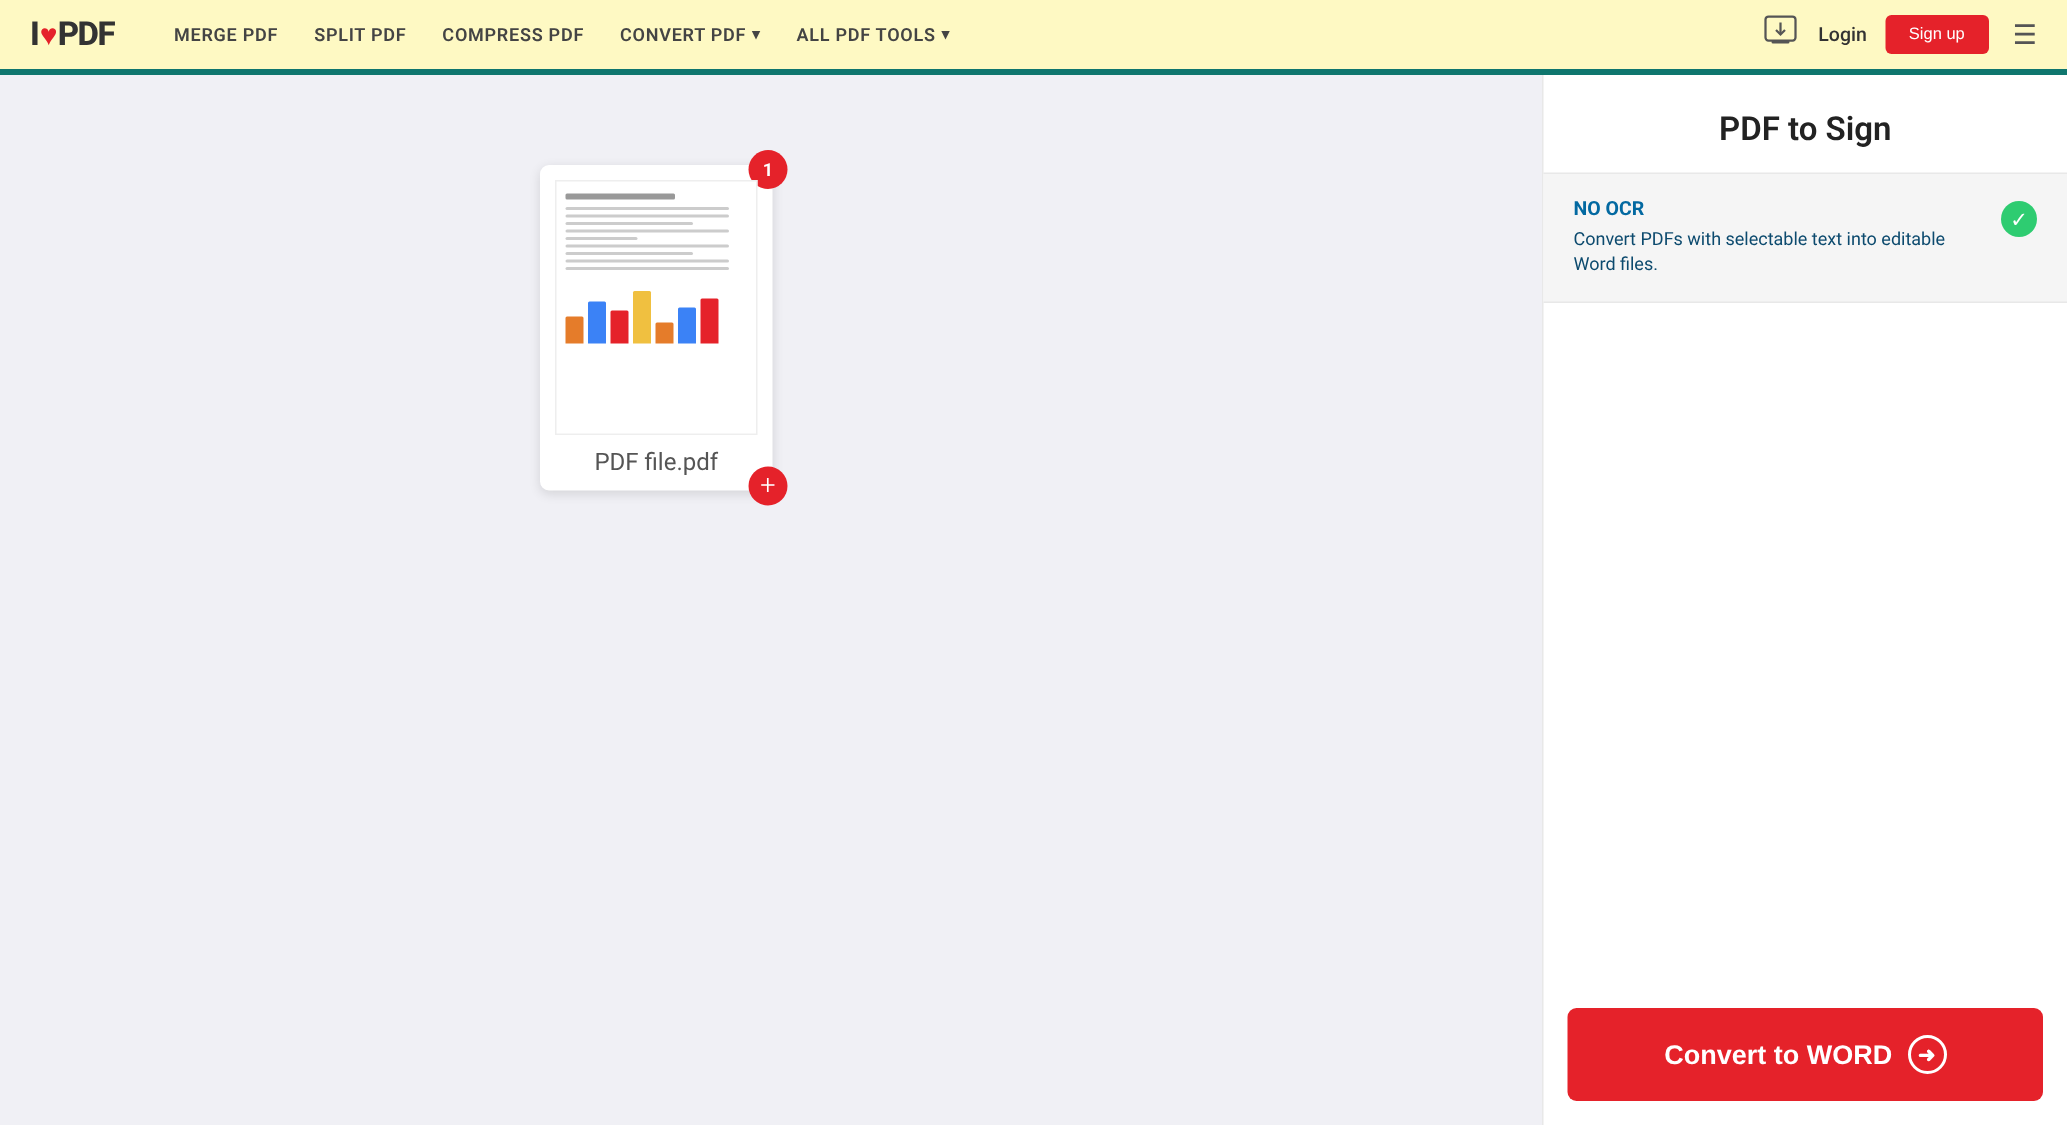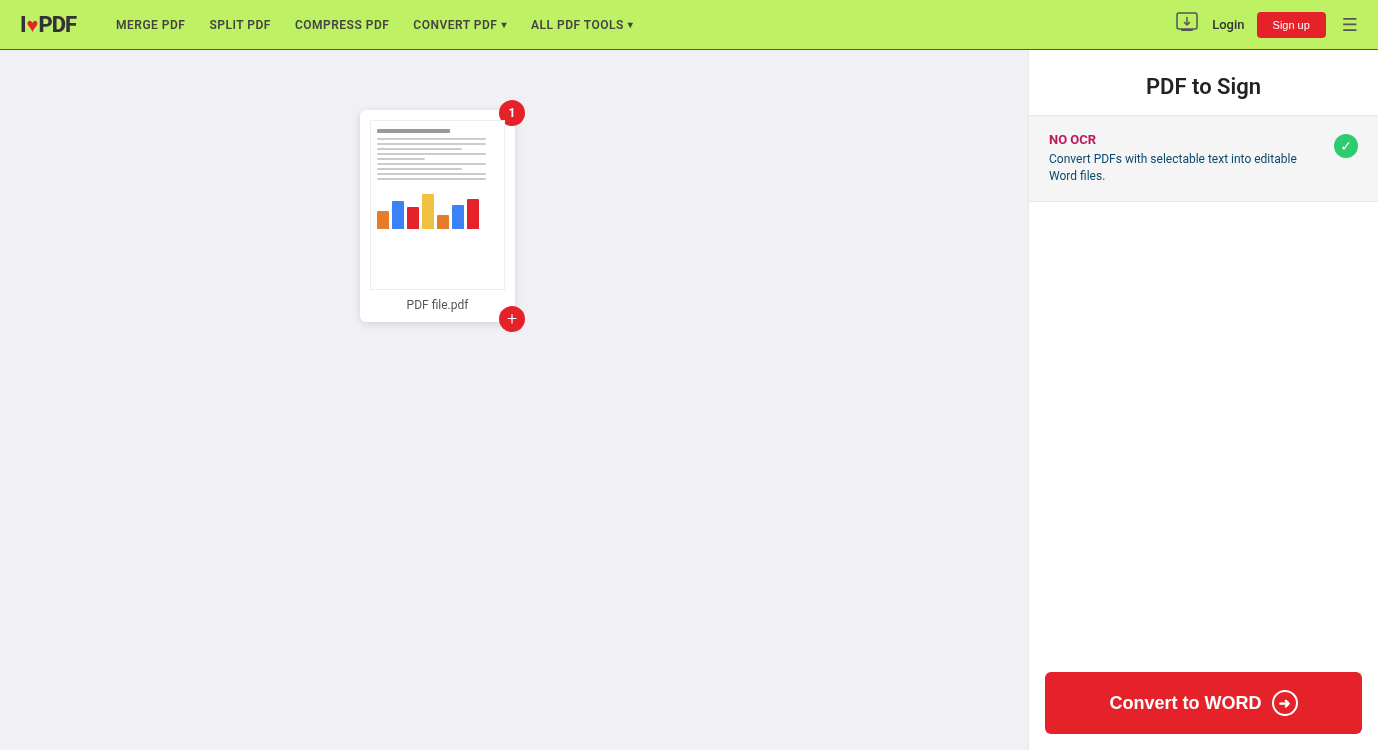--- a/index.html
+++ b/index.html
@@ -2,24 +2,24 @@
 <html><head>
   <meta charset="utf-8">
   <style>
     * { box-sizing: border-box; margin: 0; padding: 0; }
     body { font-family: -apple-system, BlinkMacSystemFont, 'Segoe UI', Roboto, sans-serif; background: #f0f0f5; height: 750px; overflow: hidden; }
 
     
     .header {
       display: flex;
       align-items: center;
-      background: #bef264;
+      background: #fef9c3;
       height: 50px;
       padding: 0 20px;
-      border-bottom: 1px solid #0f766e;
+      border-bottom: 4px solid #0f766e;
       position: fixed;
       top: 0; left: 0; right: 0;
       z-index: 100;
     }
     .logo {
       display: flex;
       align-items: center;
       margin-right: 30px;
       text-decoration: none;
     }
@@ -144,21 +144,21 @@
       gap: 3px;
       margin-top: 6px;
       height: 40px;
     }
     .chart-bar {
       width: 12px;
       border-radius: 1px 1px 0 0;
     }
 
     .pdf-filename {
-      font-size: 12px;
+      font-size: 16px;
       color: #555;
       text-align: center;
       margin-top: 4px;
     }
 
     
     .badge-count {
       position: absolute;
       top: -10px;
       right: -10px;
@@ -216,21 +216,21 @@
       gap: 12px;
       cursor: pointer;
     }
     .ocr-option.selected {
       background: #f5f5f5;
     }
     .ocr-option-content { flex: 1; }
     .ocr-option-title {
       font-size: 13px;
       font-weight: 700;
-      color: #be185d;
+      color: #0369a1;
       margin-bottom: 4px;
     }
     .ocr-option-desc {
       font-size: 12px;
       color: #0c4a6e;
       line-height: 1.4;
     }
     .check-icon {
       width: 24px;
       height: 24px;

